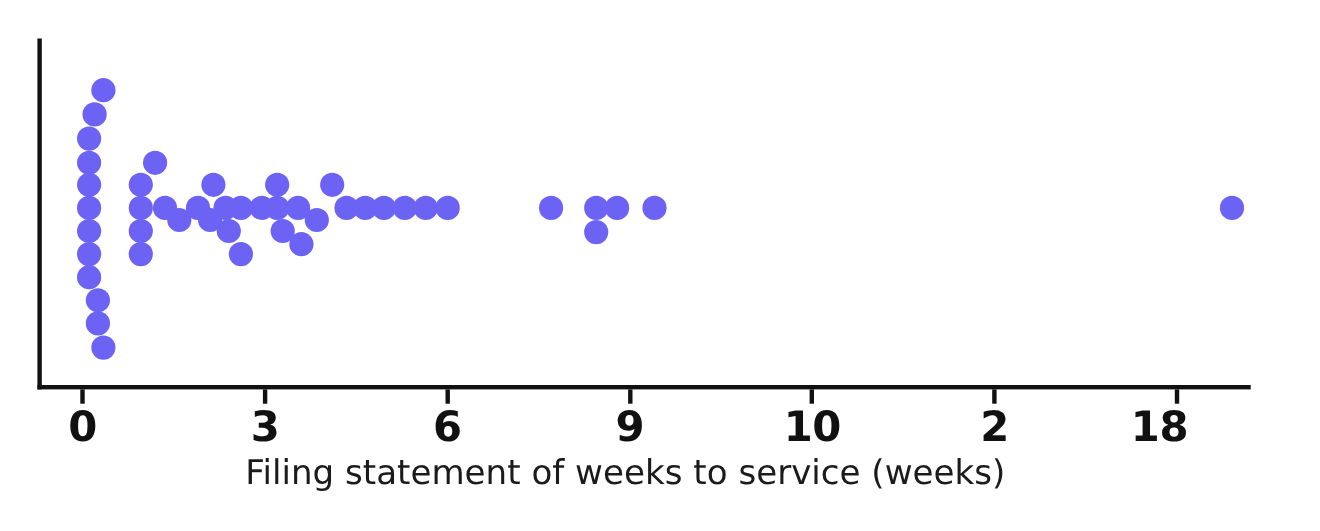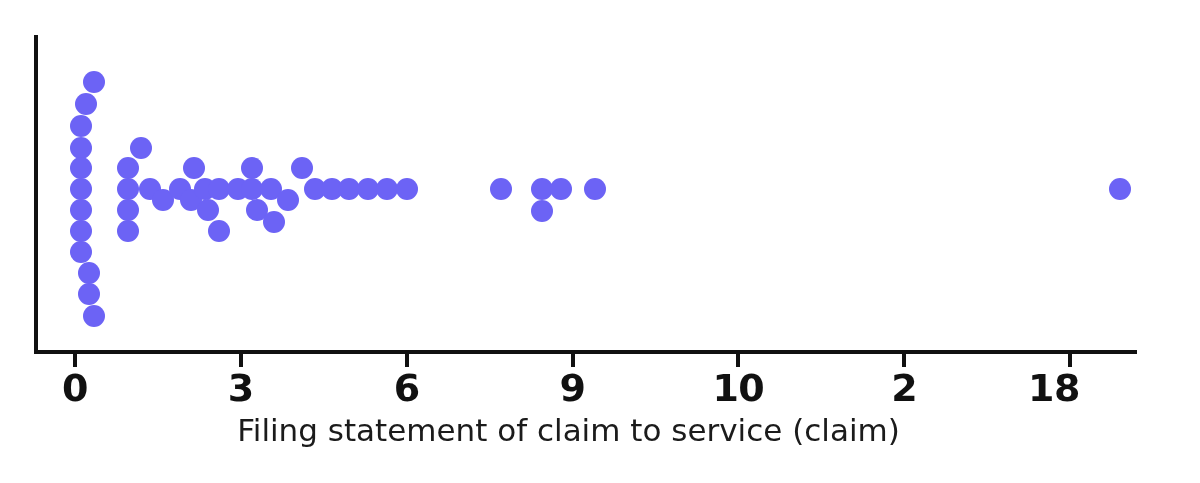--- a/index.html
+++ b/index.html
@@ -142,14 +142,14 @@
         <div class="dot" style="left: 387.332px; top: 189px; background: rgb(108, 99, 245); width: 22px; height: 22px;"></div>
         <div class="dot" style="left: 406.68px; top: 189px; background: rgb(108, 99, 245); width: 22px; height: 22px;"></div>
         <div class="dot" style="left: 500.656px; top: 189px; background: rgb(108, 99, 245); width: 22px; height: 22px;"></div>
         <div class="dot" style="left: 542.116px; top: 189px; background: rgb(108, 99, 245); width: 22px; height: 22px;"></div>
         <div class="dot" style="left: 542.116px; top: 211px; background: rgb(108, 99, 245); width: 22px; height: 22px;"></div>
         <div class="dot" style="left: 561.464px; top: 189px; background: rgb(108, 99, 245); width: 22px; height: 22px;"></div>
         <div class="dot" style="left: 594.632px; top: 189px; background: rgb(108, 99, 245); width: 22px; height: 22px;"></div>
         <div class="dot" style="left: 1119.79px; top: 189px; background: rgb(108, 99, 245); width: 22px; height: 22px;"></div>
       </div>
   </div>
-  <div id="x-axis-label">Filing statement of claim to service (claim)</div>
+  <div id="x-axis-label">Filing statement of weeks to service (weeks)</div>
 </div>
 
 </body></html>

